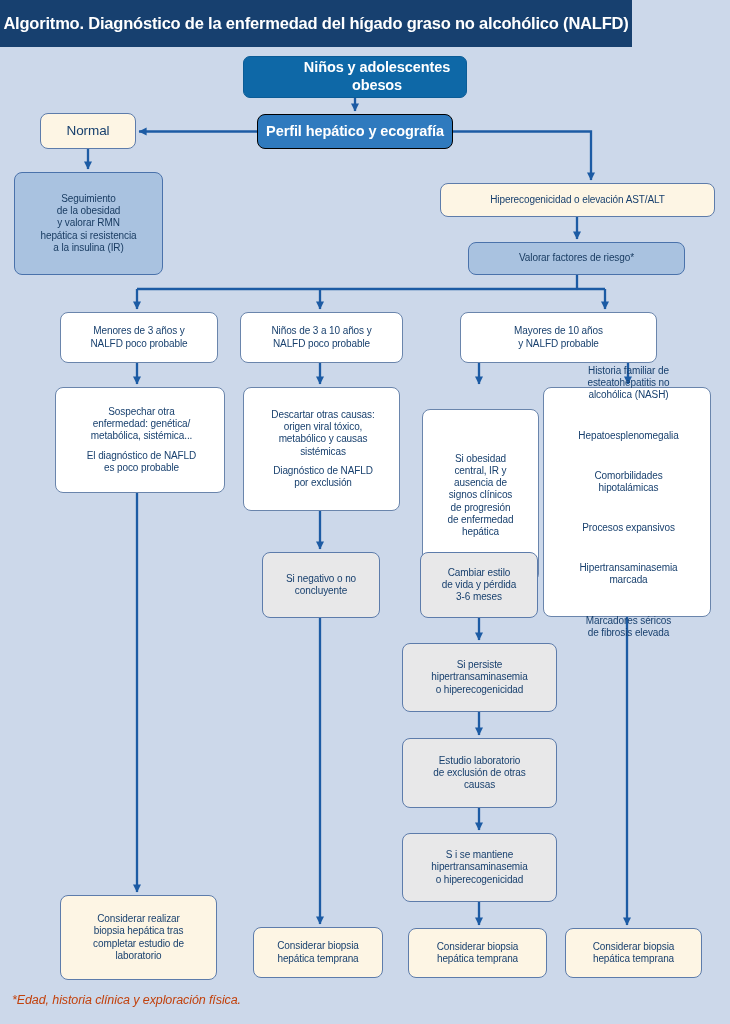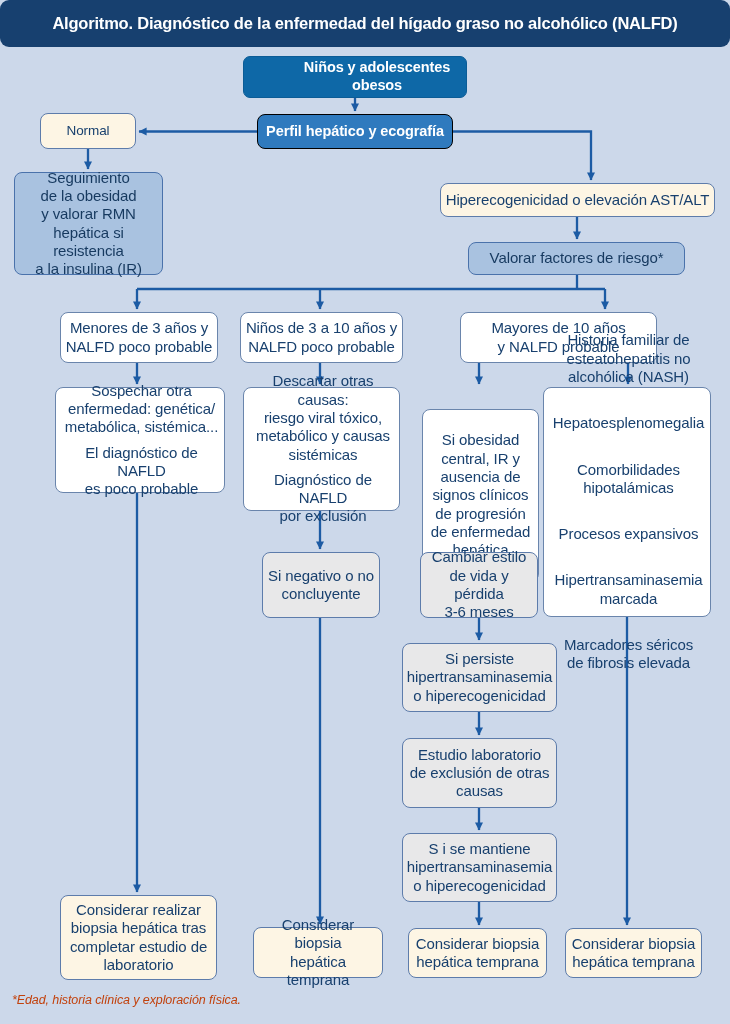--- a/index.html
+++ b/index.html
@@ -1,23 +1,23 @@
 <!DOCTYPE html>
 <html><head>
 <meta charset="utf-8">
 <style>
   html,body{margin:0;padding:0;}
   body{font-family:"Liberation Sans","DejaVu Sans",sans-serif;}
   #stage{position:relative;width:730px;height:1024px;background:#ccd8ea;overflow:hidden;}
-  #titlebar{position:absolute;left:0;top:0;width:730px;height:47px;background:#17406f;
-    display:flex;align-items:center;justify-content:center;border-radius:9px;}
+  #titlebar{position:absolute;left:0;top:0;width:632px;height:47px;background:#17406f;
+    display:flex;align-items:center;justify-content:center;}
   #titlebar span{color:#ffffff;font-weight:bold;font-size:16.5px;letter-spacing:-0.2px;}
   #connectors{position:absolute;left:0;top:0;width:730px;height:1024px;pointer-events:none;}
   .box{position:absolute;box-sizing:border-box;display:flex;align-items:center;justify-content:center;
-    text-align:center;white-space:pre-line;border-radius:8px;font-size:15px;line-height:1.22;
+    text-align:center;white-space:pre-line;border-radius:8px;font-size:10px;line-height:1.22;
     color:#18406e;letter-spacing:-0.1px;padding:3px 4px;}
   .navy-fill{background:#0e68a7;color:#ffffff;font-weight:bold;font-size:14.5px;border:1px solid #0b5c96;border-radius:7px;padding-left:48px;}
   .blue-fill{background:#2f7abe;color:#ffffff;font-weight:bold;font-size:14.5px;border:1px solid #000000;}
   .cream{background:#fdf5e4;border:1.4px solid #5d7cab;}
   .white{background:#ffffff;border:1.3px solid #6a85ac;}
   .lightblue{background:#a9c2e0;border:1.5px solid #4a72ab;color:#16395f;}
   .gray{background:#e8e8e9;border:1.4px solid #5d7cab;}
   .col{flex-direction:column;justify-content:center;padding-left:7px;}
   .para{margin:3.5px 0;}
   .ritem{margin:14px 0;}
@@ -94,21 +94,21 @@
   <div class="box white col" style="left:55px;top:387px;width:170px;height:106px">
     <div class="para">Sospechar otra
 enfermedad: genética/
 metabólica, sistémica...</div>
     <div class="para">El diagnóstico de NAFLD
 es poco probable</div>
   </div>
 
   <div class="box white col" style="left:243px;top:387px;width:157px;height:124px">
     <div class="para">Descartar otras causas:
-riesgo viral tóxico,
+origen viral tóxico,
 metabólico y causas
 sistémicas</div>
     <div class="para">Diagnóstico de NAFLD
 por exclusión</div>
   </div>
 
   <div class="box white" style="left:422px;top:409px;width:117px;height:173px">Si obesidad
 central, IR y
 ausencia de
 signos clínicos

